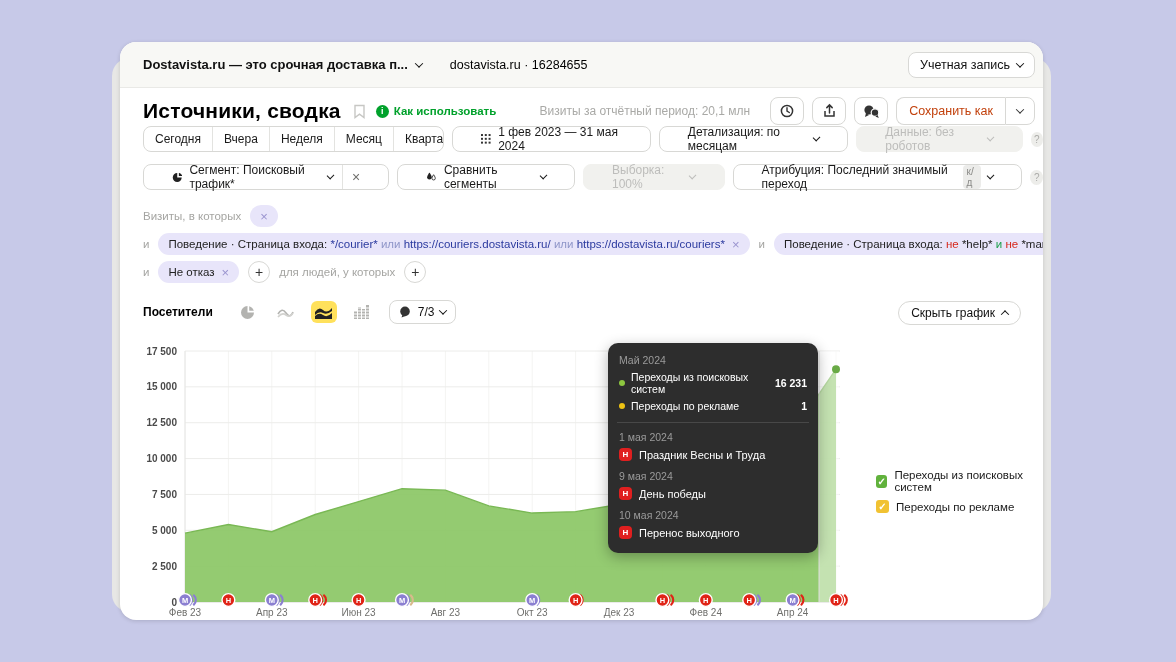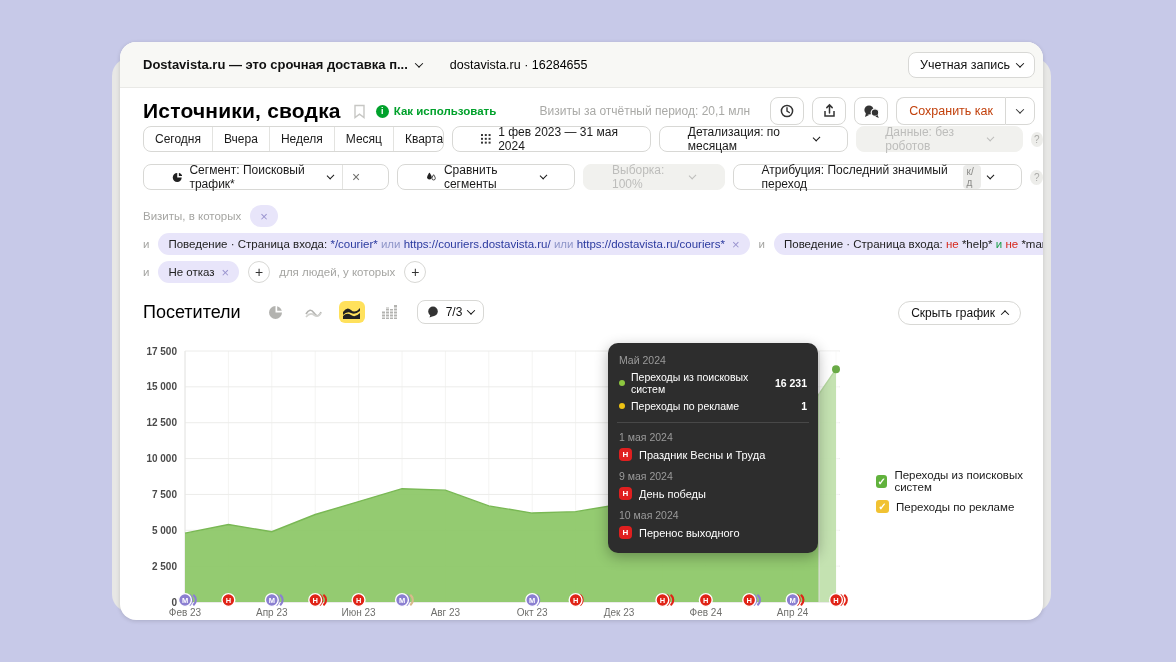--- a/index.html
+++ b/index.html
@@ -72,21 +72,21 @@
   .chip { background:#e8e5fa; border-radius:14px; height:22px; display:inline-flex; align-items:center;
     gap:7px; padding:0 10px; font-size:11.5px; font-weight:500; color:#222; white-space:nowrap; cursor:pointer;}
   .chip .xmark { color:#9a94cf; font-size:13px; line-height:1; }
   .s-base { color:#222; } .s-link { color:#2b3a9f;margin-top:37px; } .s-op { color:#8f96c9; }
   .s-not { color:#d6271b; } .s-and { color:#1da04c; }
   .plusbtn { width:22px; height:22px; border:1px solid #d8d8d5; border-radius:50%; background:#fff;
     color:#333; font-size:14px; display:flex; align-items:center; justify-content:center; cursor:pointer;}
 
   
   .visitors-row { position:absolute; left:23px; top:258px; display:flex; align-items:center; }
-  .sec-title { font-size:18px; font-weight:400; color:#000; margin-right:22px; }
+  .sec-title { font-size:12px; font-weight:700; color:#000; margin-right:22px; }
   .ct-icons { display:flex; align-items:center; gap:12px; }
   .ct-ic { width:26px; height:22px; display:flex; align-items:center; justify-content:center;
     border-radius:6px; cursor:pointer; }
   .ct-ic.selected { background:#ffe15c; }
   .ann-btn { margin-left:14px; height:24px; border:1px solid #d8d8d5; border-radius:8px; background:#fff;
     display:flex; align-items:center; gap:6px; padding:0 9px; font-size:12px; color:#111; cursor:pointer;}
   .hide-chart { position:absolute; right:22px; top:259px; height:24px; border:1px solid #d8d8d5;
     border-radius:13px; background:#fff; display:flex; align-items:center; gap:7px; padding:0 12px;
     font-size:12px; color:#111; cursor:pointer; }
 

